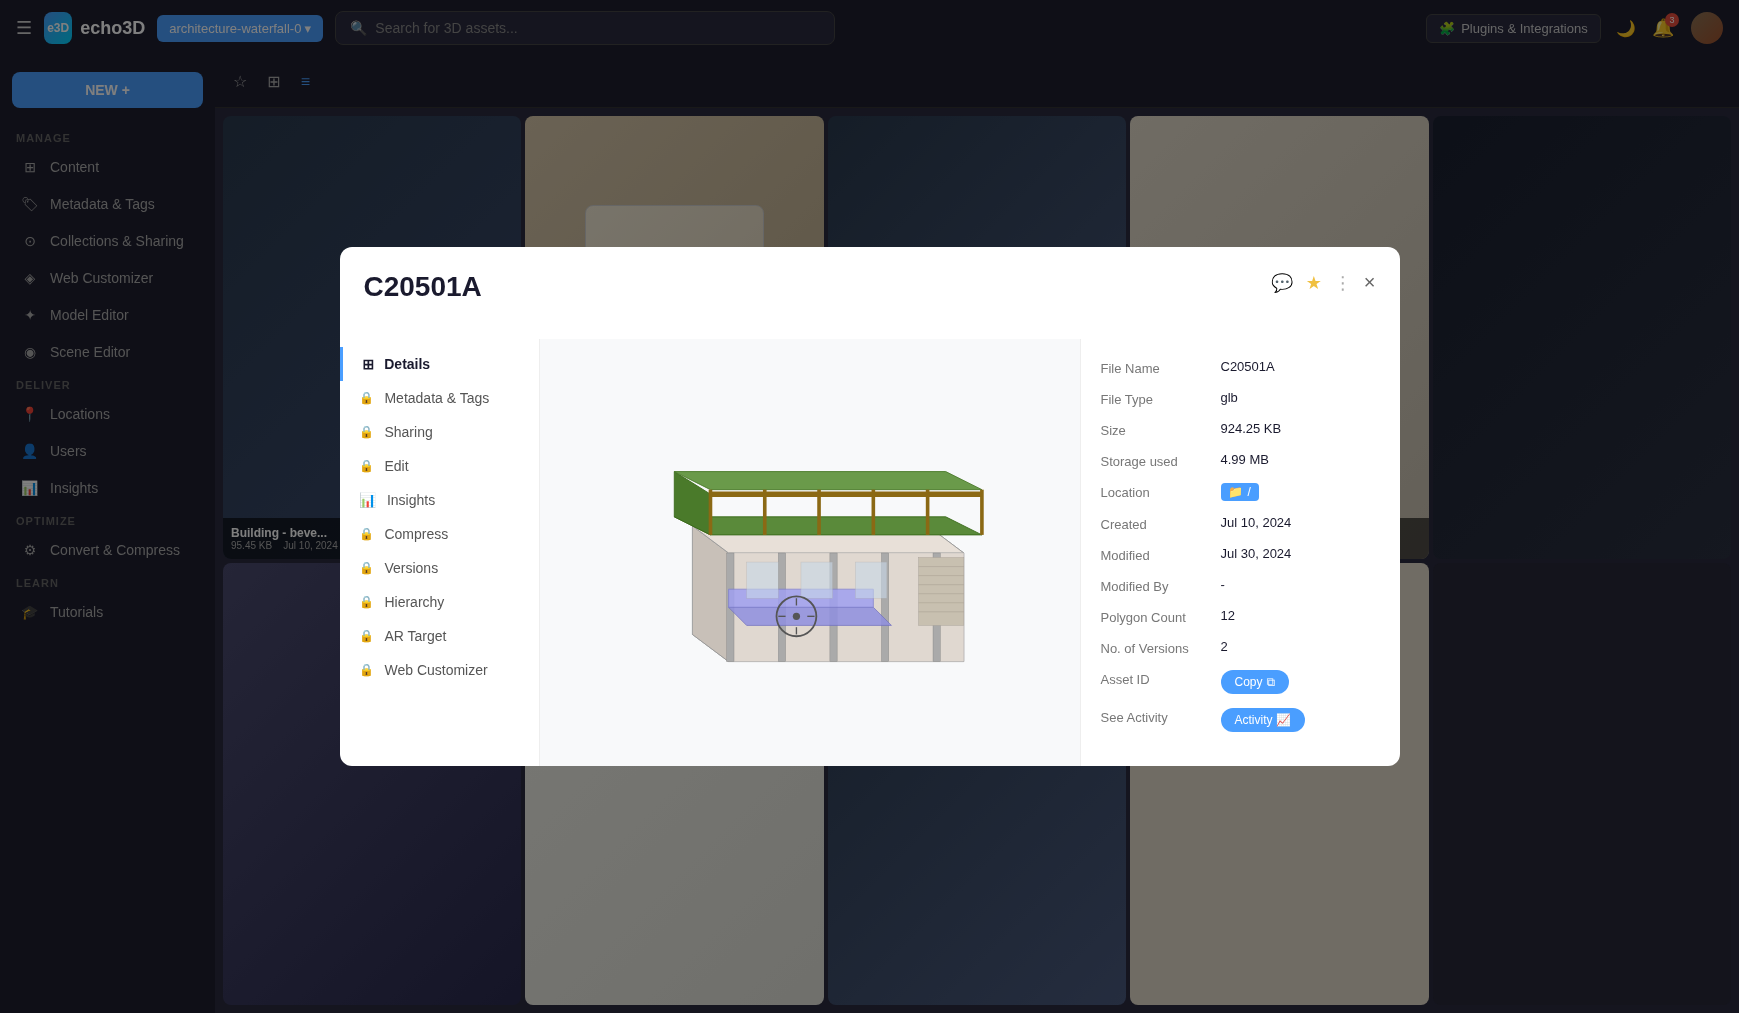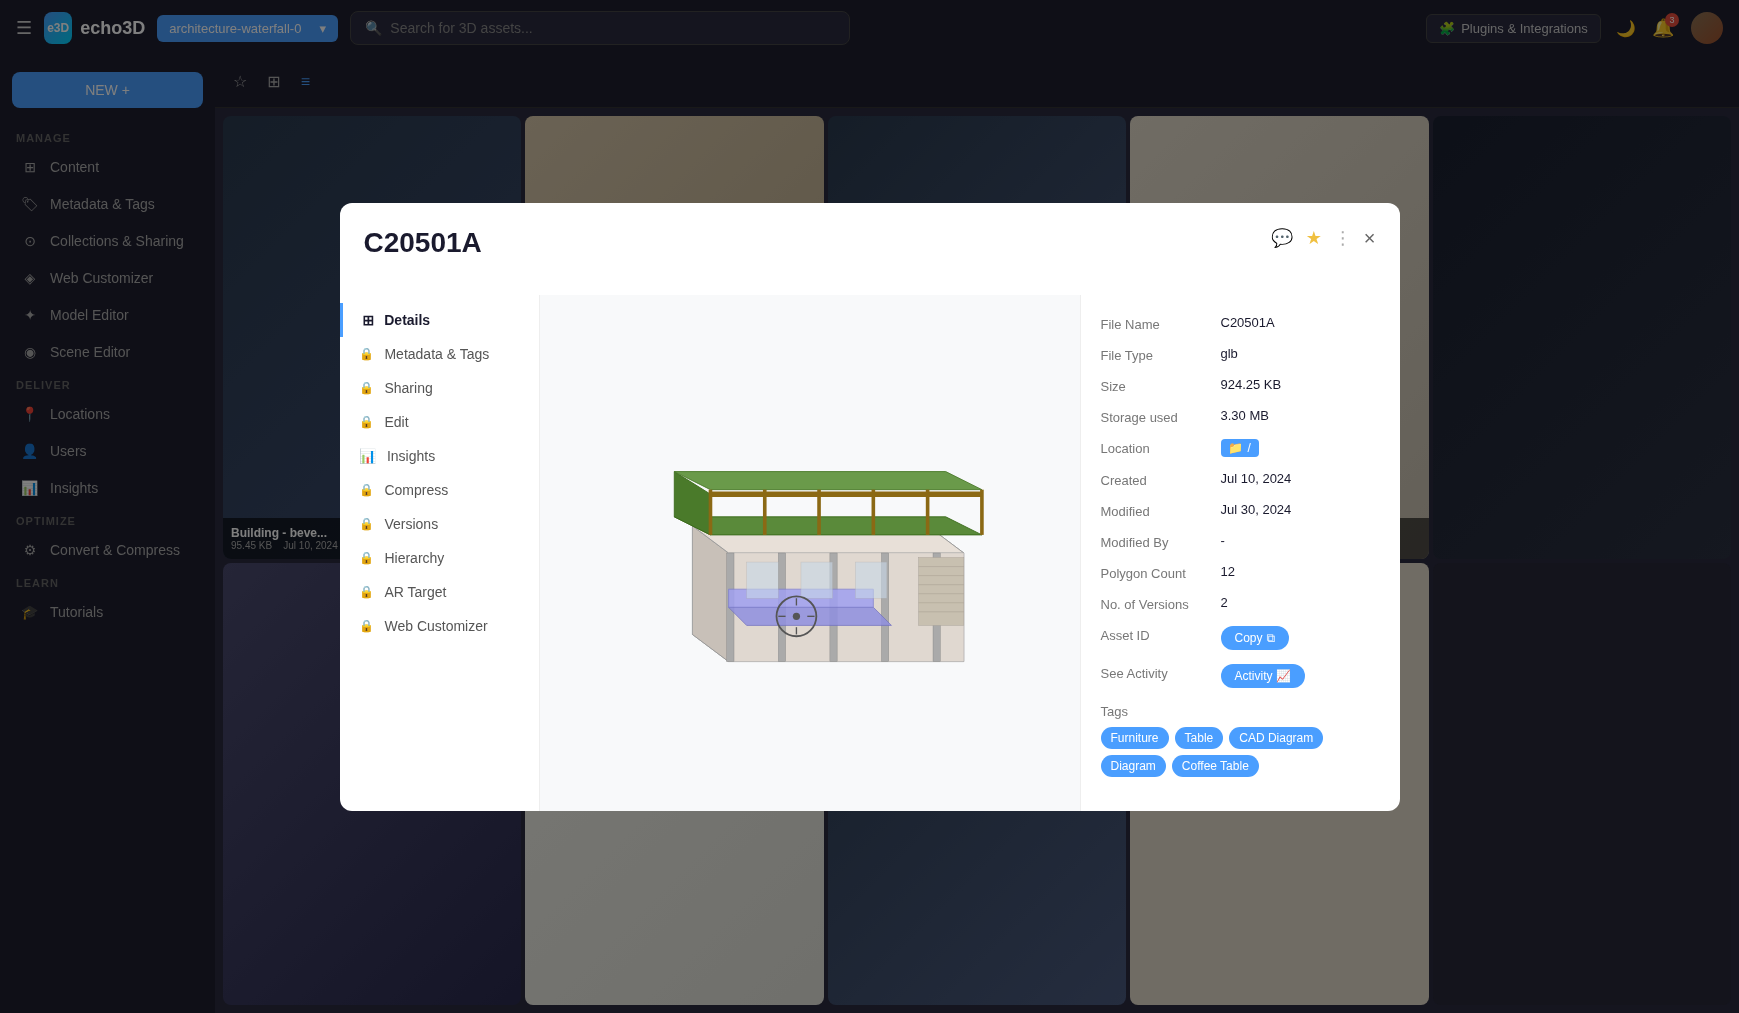--- a/index.html
+++ b/index.html
@@ -3,31 +3,31 @@
   <meta charset="utf-8">
   <style>
     * { box-sizing: border-box; margin: 0; padding: 0; }
     body { font-family: -apple-system, BlinkMacSystemFont, 'Segoe UI', sans-serif; background: #1a1a2e; width: 1739px; height: 1013px; overflow: hidden; position: relative; }
 
     
     .topbar { position: absolute; top: 0; left: 0; right: 0; height: 56px; background: #1e1e2e; display: flex; align-items: center; padding: 0 16px; gap: 12px; z-index: 10; }
     .hamburger { color: #ccc; font-size: 18px; cursor: pointer; }
     .logo { display: flex; align-items: center; gap: 8px; color: white; font-weight: 700; font-size: 18px; }
     .logo-icon { width: 28px; height: 32px; background: linear-gradient(135deg, #4a9eff, #00d4ff); border-radius: 8px; display: flex; align-items: center; justify-content: center; color: white; font-size: 12px; font-weight: 900; }
-    .workspace-btn { background: #4a9eff; color: white; border: none; border-radius: 6px; padding: 6px 12px; font-size: 13px; cursor: pointer; display: flex; align-items: center; gap: 18px; }
+    .workspace-btn { background: #4a9eff; color: white; border: none; border-radius: 6px; padding: 6px 12px; font-size: 13px; cursor: pointer; display: flex; align-items: center; gap: 3px; }
     .search-bar { flex: 1; max-width: 500px; background: #2a2a3e; border: 1px solid #444; border-radius: 8px; padding: 8px 14px; color: #aaa; font-size: 14px; display: flex; align-items: center; gap: 8px; }
     .top-right { margin-left: auto; display: flex; align-items: center; gap: 16px; }
     .plugins-btn { background: #2a2a3e; color: #ccc; border: 1px solid #444; border-radius: 6px; padding: 6px 12px; font-size: 13px; cursor: pointer; display: flex; align-items: center; gap: 6px; }
     .icon-btn { color: #aaa; cursor: pointer; font-size: 18px; position: relative; }
     .notif-badge { position: absolute; top: -4px; right: -4px; background: #e74c3c; color: white; font-size: 9px; border-radius: 50%; width: 14px; height: 14px; display: flex; align-items: center; justify-content: center; }
     .avatar { width: 32px; height: 32px; border-radius: 50%; background: #666; overflow: hidden; }
 
     
     .sidebar { position: absolute; top: 56px; left: 0; width: 215px; bottom: 0; background: #1e1e2e; padding: 16px 0; overflow-y: auto; }
-    .new-btn { margin: 0 12px 16px; background: #4a9eff; color: white; border: none; border-radius: 8px; padding: 10px; font-size: 14px; font-weight: 400; cursor: pointer; width: calc(100% - 24px); }
+    .new-btn { margin: 0 12px 16px; background: #4a9eff; color: white; border: none; border-radius: 8px; padding: 10px; font-size: 14px; font-weight: 700; cursor: pointer; width: calc(100% - 24px); }
     .sidebar-section { color: #666; font-size: 11px; font-weight: 700; letter-spacing: 1px; padding: 8px 16px 4px; }
     .sidebar-item { display: flex; align-items: center; gap: 10px; padding: 10px 16px; color: #aaa; font-size: 14px; cursor: pointer; border-radius: 6px; margin: 1px 4px; }
     .sidebar-item .si-icon { width: 20px; text-align: center; }
 
     
     .main { position: absolute; top: 56px; left: 215px; right: 0; bottom: 0; background: #252535; overflow: hidden; }
 
     
     .content-grid { position: absolute; top: 0; left: 0; right: 0; bottom: 0; display: grid; grid-template-columns: repeat(5, 1fr); grid-template-rows: repeat(2, 1fr); gap: 4px; padding: 60px 8px 8px; background: #2a2a3e; }
     .grid-item { background: #333345; border-radius: 8px; overflow: hidden; position: relative; }
@@ -349,21 +349,21 @@
           <span class="detail-value">glb</span>
         </div>
 
         <div class="detail-row">
           <span class="detail-label">Size</span>
           <span class="detail-value">924.25 KB</span>
         </div>
 
         <div class="detail-row">
           <span class="detail-label">Storage used</span>
-          <span class="detail-value">3.30 MB</span>
+          <span class="detail-value">4.99 MB</span>
         </div>
 
         <div class="detail-row">
           <span class="detail-label">Location</span>
           <span class="detail-badge folder">
             <span>📁</span>
             <span>/</span>
           </span>
         </div>
 
@@ -401,26 +401,16 @@
         </div>
 
         <div class="detail-row">
           <span class="detail-label">See Activity</span>
           <button class="action-btn">
             <span>Activity</span>
             <span>📈</span>
           </button>
         </div>
 
-        <div class="detail-row" style="flex-direction:column;gap:8px;">
-          <span class="detail-label">Tags</span>
-          <div class="tags-container">
-            <span class="tag">Furniture</span>
-            <span class="tag">Table</span>
-            <span class="tag">CAD Diagram</span>
-            <span class="tag">Diagram</span>
-            <span class="tag">Coffee Table</span>
-          </div>
-        </div>
       </div>
     </div>
   </div>
 </div>
 
 </body></html>

